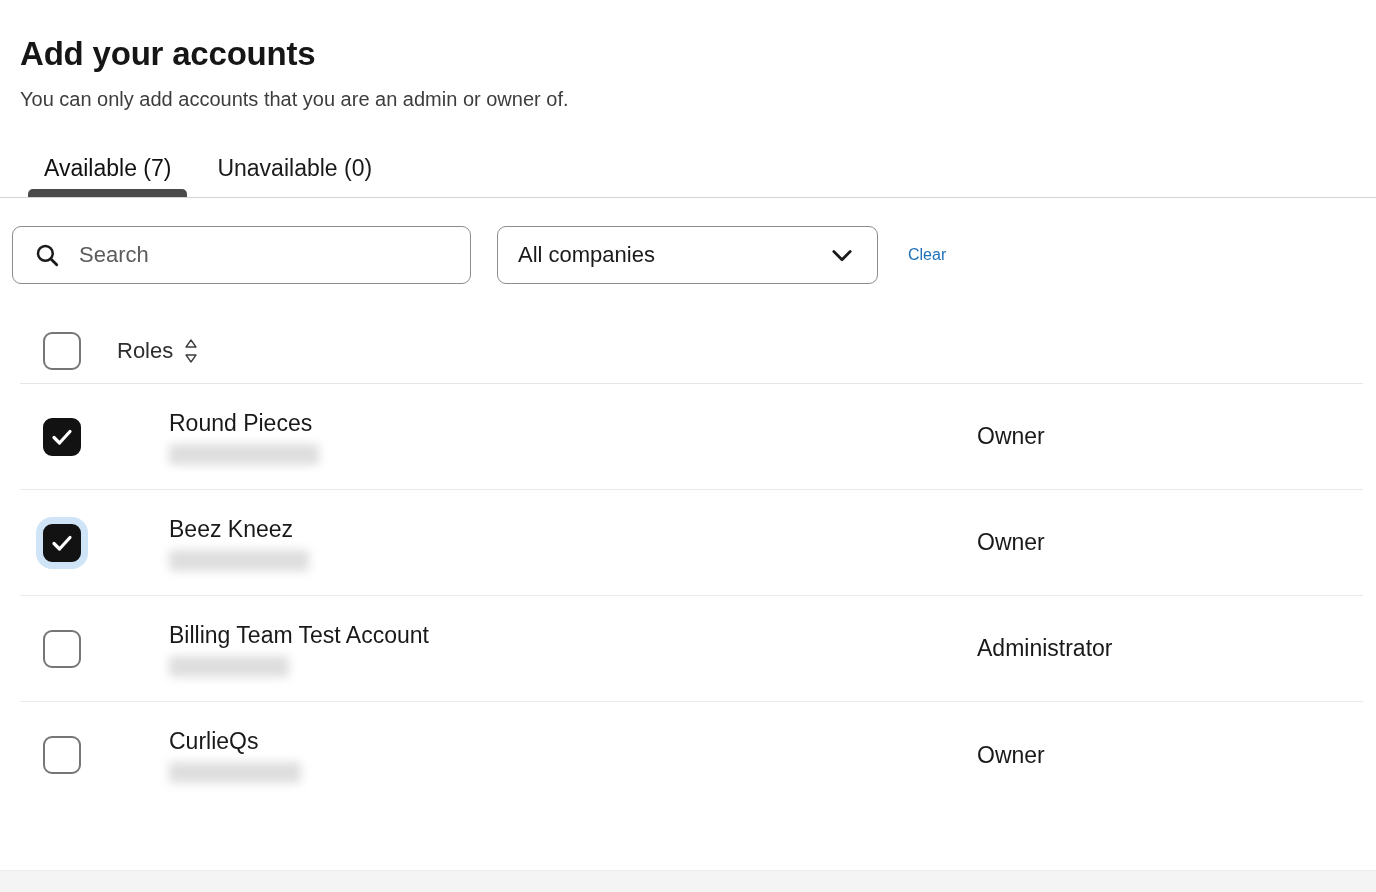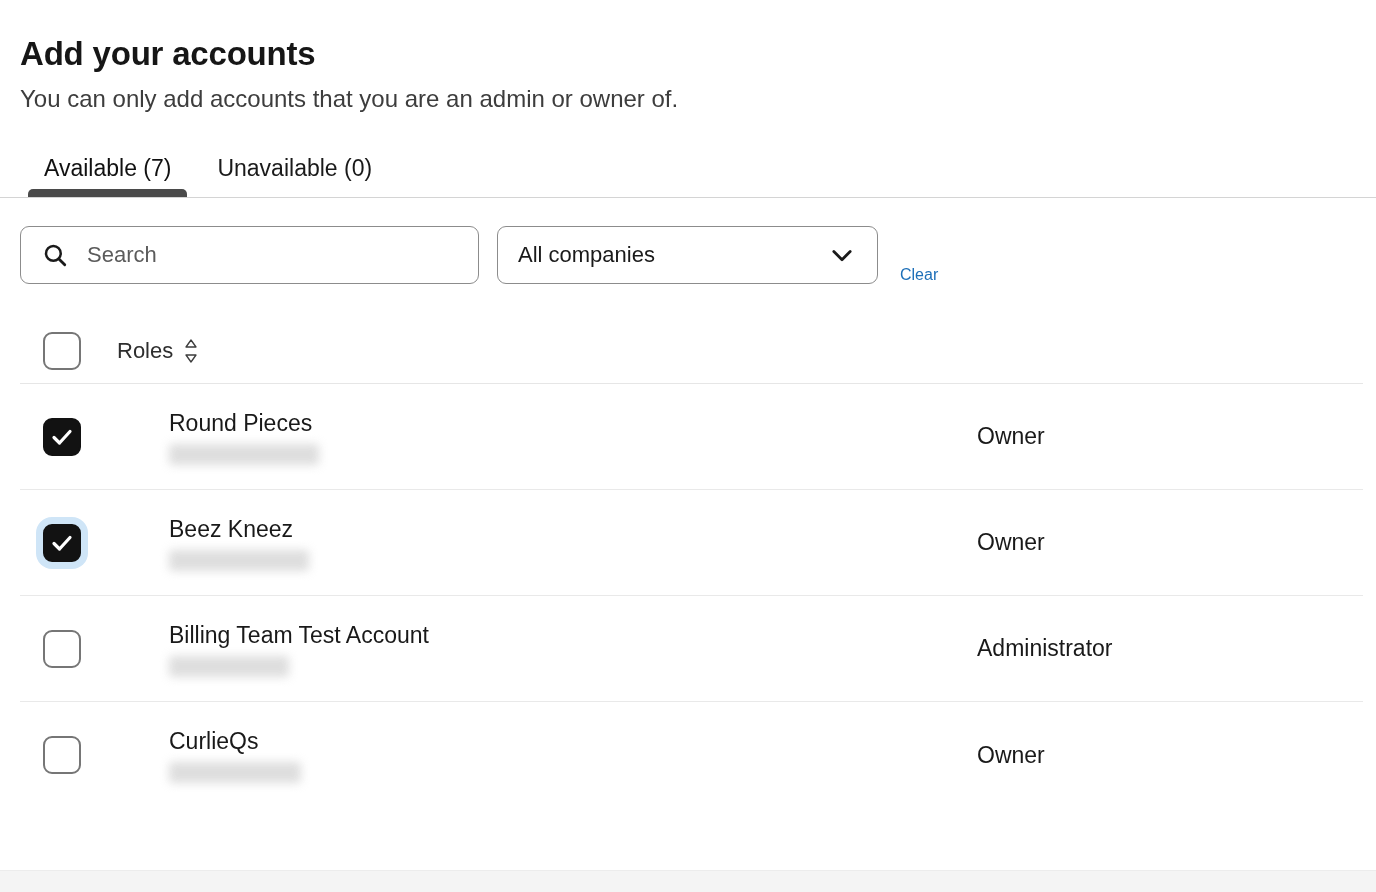--- a/index.html
+++ b/index.html
@@ -18,21 +18,21 @@
   .header { padding: 34px 0 0 20px; }
   .page-title {
     font-size: 33px;
     font-weight: bold;
     line-height: 40px;
     letter-spacing: -0.2px;
     color: #161616;
     margin: 0;
   }
   .page-subtitle {
-    font-size: 24px;
+    font-size: 20px;
     line-height: 34px;
     color: #3d3d3d;
     margin: 8px 0 0 0;
     font-weight: normal;
   }
 
   
   .tabs-wrap { position: relative; margin-top: 26px; }
   .tabs {
     display: flex;
@@ -66,23 +66,23 @@
   .tabs-rule {
     position: absolute;
     left: 0; right: 0; bottom: 0;
     height: 1px;
     background: #d4d4d4;
   }
 
   
   .filters {
     display: flex;
-    align-items: flex-end;
-    padding: 28px 0 0 20px;
-    gap: 18px;
+    align-items: center;
+    padding: 28px 0 0 12px;
+    gap: 26px;
   }
   .search-box {
     position: relative;
     width: 459px;
     height: 58px;
     border: 1px solid #8c8c8c;
     border-radius: 9px;
     display: flex;
     align-items: center;
     background: #fff;

